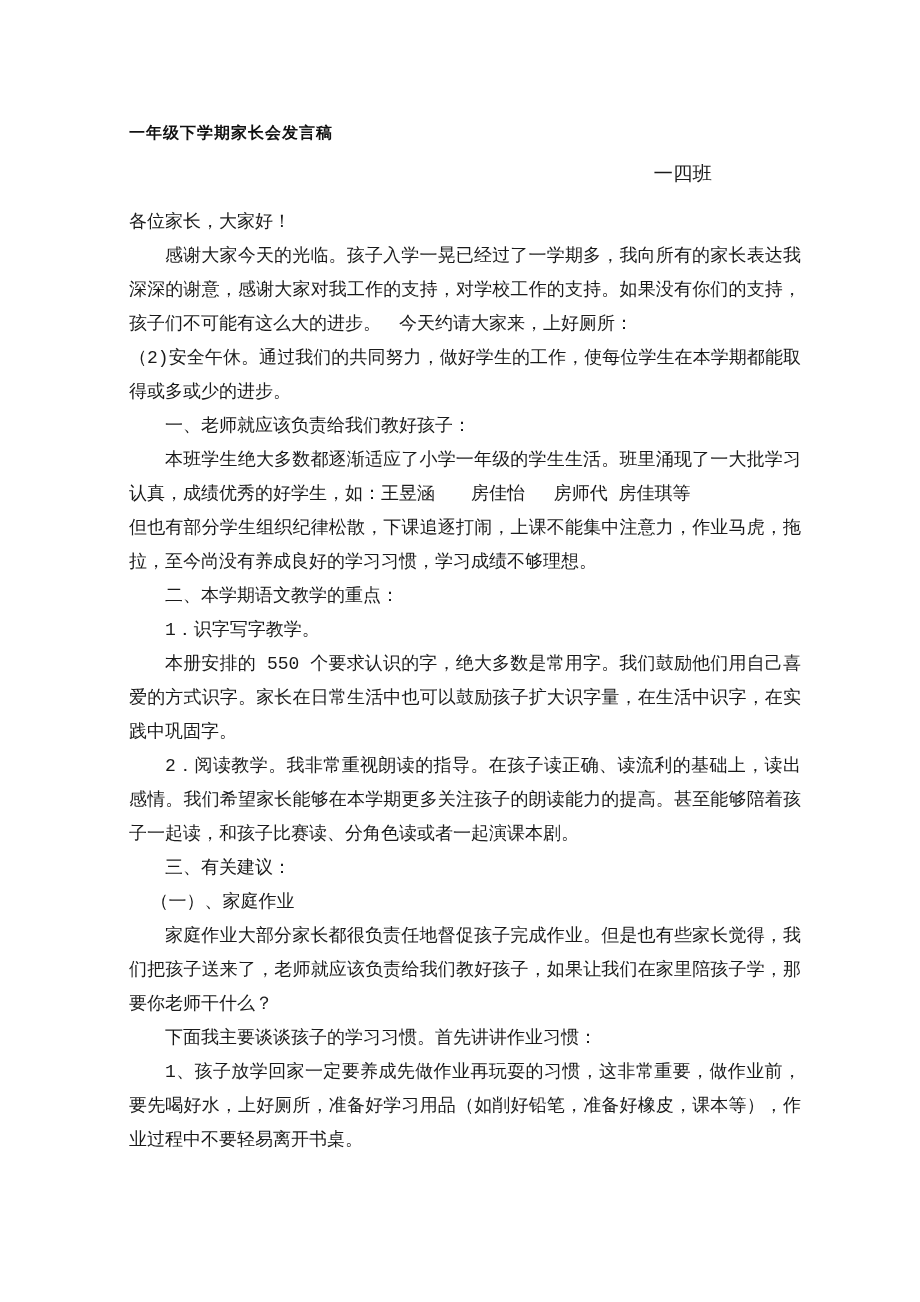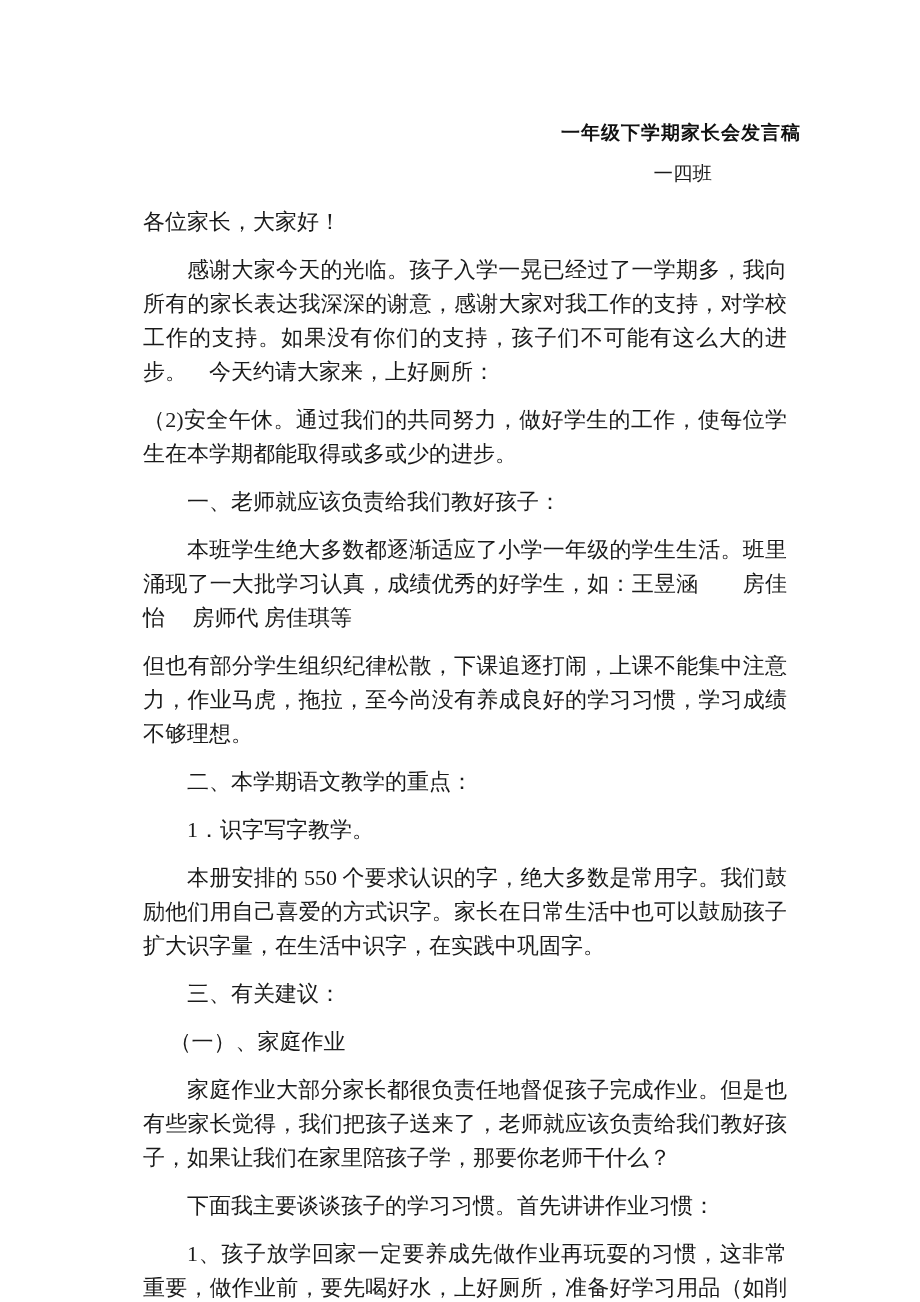--- a/index.html
+++ b/index.html
@@ -11,44 +11,45 @@
     overflow:hidden;
   }
   .doc{
     box-sizing:border-box;
     padding-top:118px;
     margin-left:129px;
     width:672px;
   }
   .doc-title{
     margin:0;
-    font-size:19px;
+    font-size:16px;
     line-height:30px;
     font-weight:bold;
-    text-align:right;
+    text-align:left;
     letter-spacing:1px;
     color:#111;
   }
   .byline{
     margin-top:14px;
     font-size:19.5px;
     line-height:24px;
     text-align:right;
     padding-right:89px;
     color:#1a1a1a;
   }
   .doc-body{
     margin-top:19px;
   }
   .para{
-    margin:14px;
-    font-size:22px;
+    margin:0;
+    font-size:18px;
     line-height:34px;
     text-align:justify;
     color:#1a1a1a;
+    font-family:Liberation Mono, monospace;
   }
   .indent-0{text-indent:0;}
   .indent-1{text-indent:1.2em;}
   .indent-2{text-indent:2em;}
 </style>
 </head>
 <body>
 
 <main class="doc">
   <h1 class="doc-title">一年级下学期家长会发言稿</h1>
@@ -56,19 +57,20 @@
   <section class="doc-body">
       <p class="para indent-0">各位家长，大家好！</p>
       <p class="para indent-2">感谢大家今天的光临。孩子入学一晃已经过了一学期多，我向所有的家长表达我深深的谢意，感谢大家对我工作的支持，对学校工作的支持。如果没有你们的支持，孩子们不可能有这么大的进步。　今天约请大家来，上好厕所：</p>
       <p class="para indent-0">（2)安全午休。通过我们的共同努力，做好学生的工作，使每位学生在本学期都能取得或多或少的进步。</p>
       <p class="para indent-2">一、老师就应该负责给我们教好孩子：</p>
       <p class="para indent-2">本班学生绝大多数都逐渐适应了小学一年级的学生生活。班里涌现了一大批学习认真，成绩优秀的好学生，如：王昱涵　　房佳怡　 房师代 房佳琪等</p>
       <p class="para indent-0">但也有部分学生组织纪律松散，下课追逐打闹，上课不能集中注意力，作业马虎，拖拉，至今尚没有养成良好的学习习惯，学习成绩不够理想。</p>
       <p class="para indent-2">二、本学期语文教学的重点：</p>
       <p class="para indent-2">1．识字写字教学。</p>
       <p class="para indent-2">本册安排的 550 个要求认识的字，绝大多数是常用字。我们鼓励他们用自己喜爱的方式识字。家长在日常生活中也可以鼓励孩子扩大识字量，在生活中识字，在实践中巩固字。</p>
+      <p class="para indent-2">2．阅读教学。我非常重视朗读的指导。在孩子读正确、读流利的基础上，读出感情。我们希望家长能够在本学期更多关注孩子的朗读能力的提高。甚至能够陪着孩子一起读，和孩子比赛读、分角色读或者一起演课本剧。</p>
       <p class="para indent-2">三、有关建议：</p>
       <p class="para indent-1">（一）、家庭作业</p>
       <p class="para indent-2">家庭作业大部分家长都很负责任地督促孩子完成作业。但是也有些家长觉得，我们把孩子送来了，老师就应该负责给我们教好孩子，如果让我们在家里陪孩子学，那要你老师干什么？</p>
       <p class="para indent-2">下面我主要谈谈孩子的学习习惯。首先讲讲作业习惯：</p>
       <p class="para indent-2">1、孩子放学回家一定要养成先做作业再玩耍的习惯，这非常重要，做作业前，要先喝好水，上好厕所，准备好学习用品（如削好铅笔，准备好橡皮，课本等），作业过程中不要轻易离开书桌。</p>
     </section>
 </main>
 
 </body></html>

